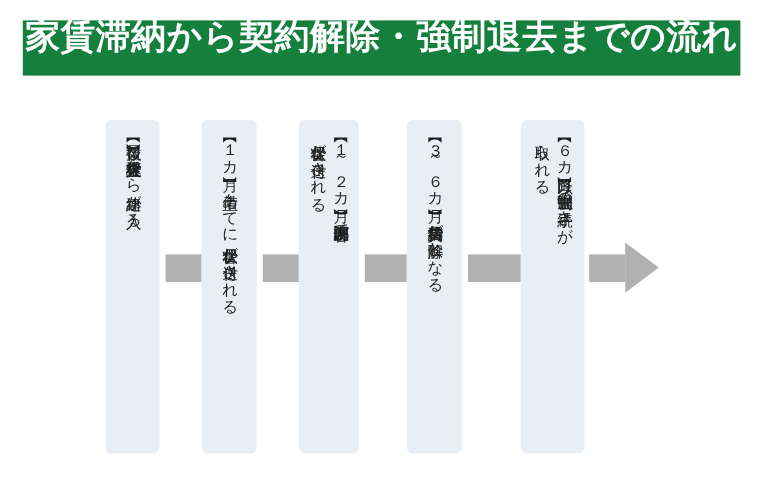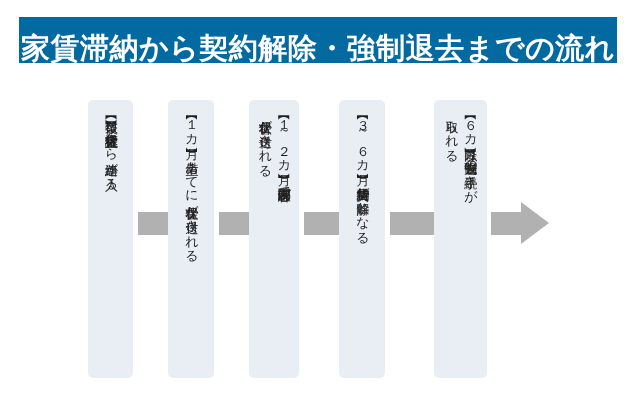--- a/index.html
+++ b/index.html
@@ -15,23 +15,23 @@
     background: #ffffff;
     overflow: hidden;
   }
   
   .banner {
     position: absolute;
     left: 19px;
     top: 17px;
     width: 598px;
     height: 46px;
-    background: #0369a1;
+    background: #15803d;
     display: flex;
-    align-items: flex-end;
+    align-items: flex-start;
     justify-content: center;
   }
   .banner .title-text {
     color: #ffffff;
     font-size: 29px;
     font-weight: bold;
     letter-spacing: 0.5px;
     white-space: nowrap;
     line-height: 1;
   }

